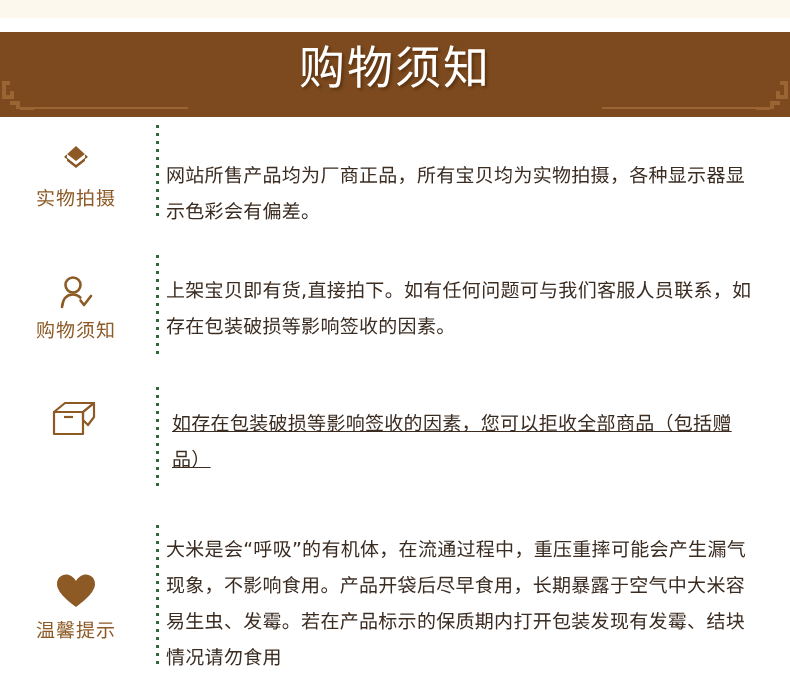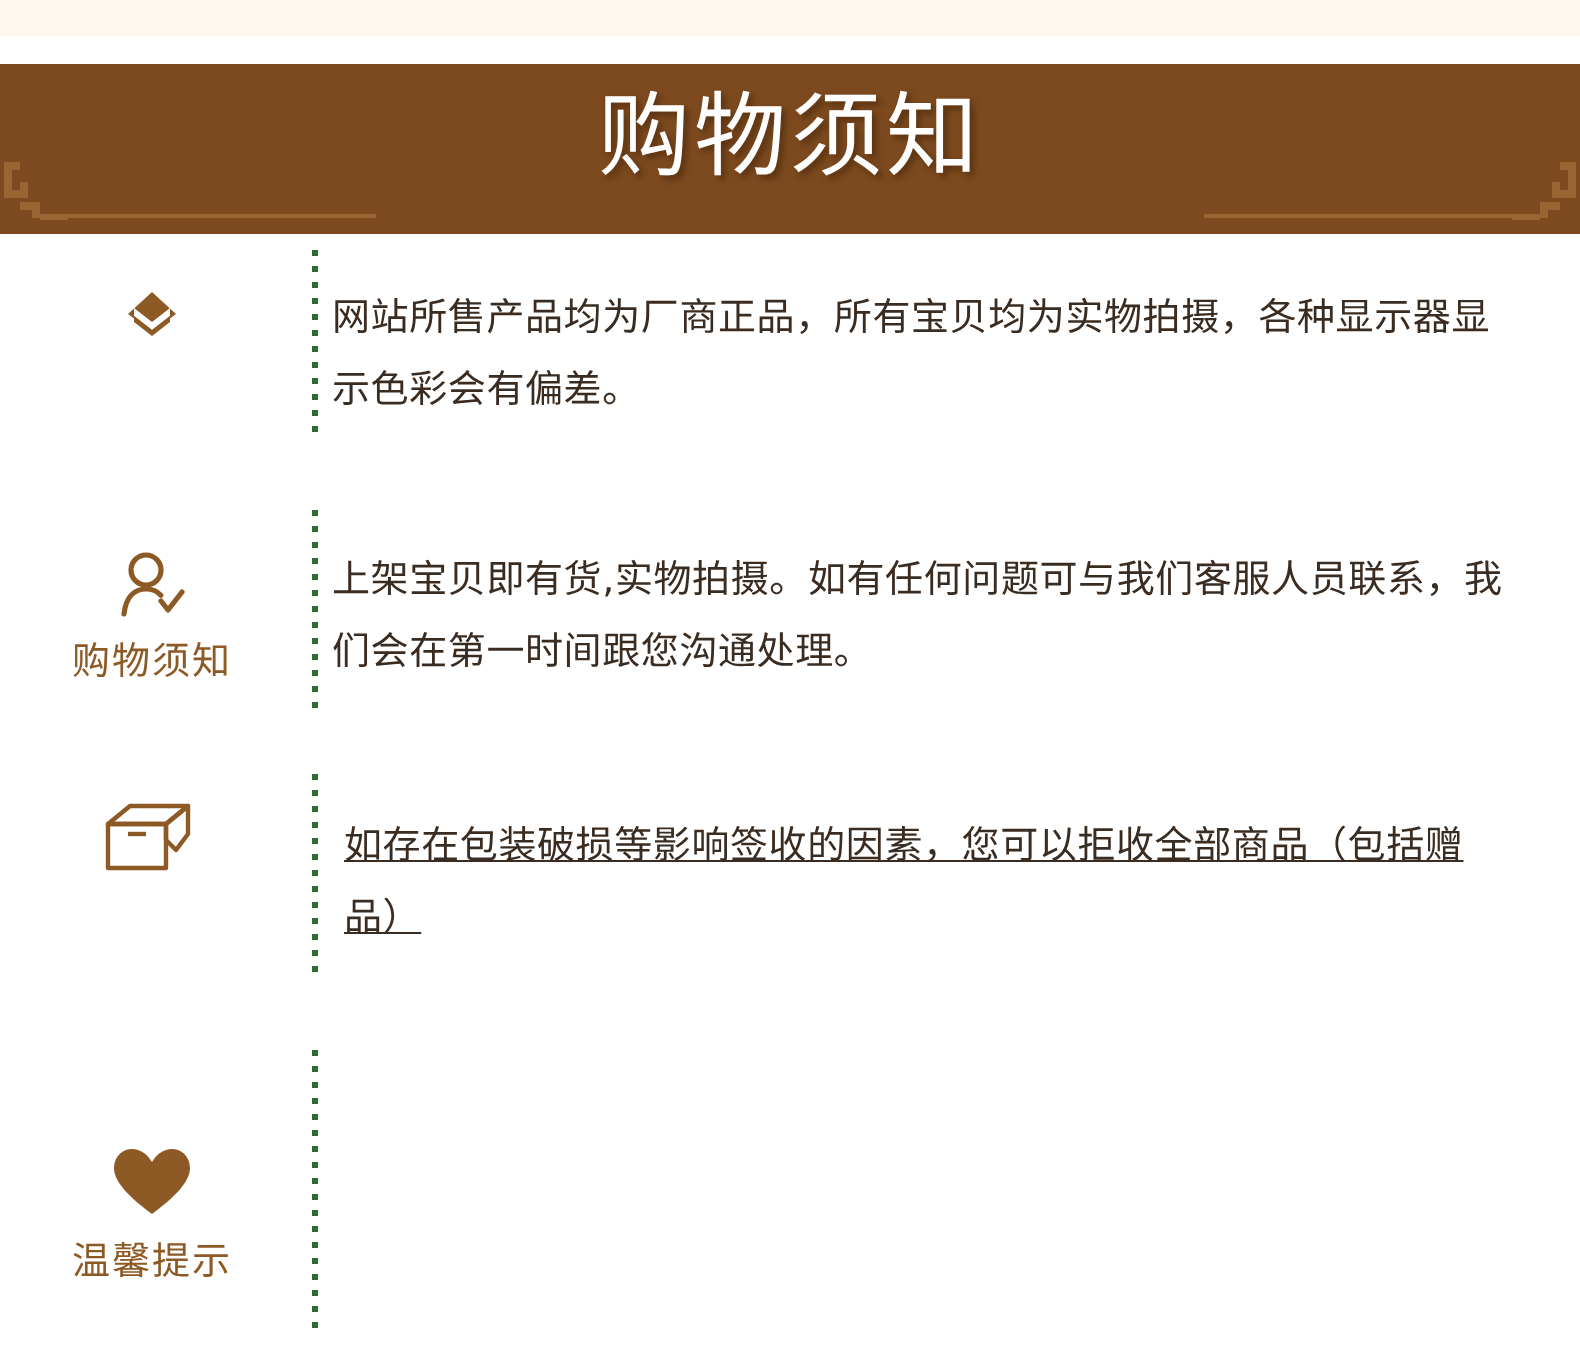--- a/index.html
+++ b/index.html
@@ -159,21 +159,21 @@
     padding-right: 34px;
     color: #3b2c22;
     font-size: 19px;
     line-height: 36px;
     letter-spacing: 0.3px;
   }
   .text-col p { margin: 0; }
 
   
   .row-1 .label-col { padding-top: 16px; }
-  .row-1 .text-col  { padding-top: 24px; }
+  .row-1 .text-col  { padding-top: 40px; }
   .row-1 .divider span { top: 8px; height: 96px; }
 
   .row-2 .label-col { padding-top: 20px; }
   .row-2 .text-col  { padding-top: 27px; }
   .row-2 .divider span { top: 10px; height: 100px; }
 
   .row-3 .label-col { padding-top: 20px; }
   .row-3 .text-col  { padding-top: 30px; padding-left: 6px; text-decoration: underline; }
   .row-3 .divider span { top: 12px; height: 104px; }
 
@@ -217,20 +217,21 @@
     <div class="row row-1">
       <div class="label-col">
         <div class="icon-box">
           <svg width="34" height="32" viewBox="0 0 34 32" aria-hidden="true">
             <path d="M17 1 L29 12 L17 21 L5 12 Z" fill="#8d5a26"></path>
             <path d="M8 9 L17 16 L26 9 L26 13 L17 20 L8 13 Z" fill="#ffffff"></path>
             <path d="M8 15 L17 22 L26 15 L26 19 L17 26 L8 19 Z" fill="#ffffff"></path>
             <path d="M17 20 L26 13 L26 16 L17 23 L8 16 L8 13 Z" fill="#8d5a26"></path>
           </svg>
         </div>
+        <div class="label-text">实物拍摄</div>
       </div>
       <div class="divider">
           <span></span>
         </div>
       <div class="text-col">
         <p>网站所售产品均为厂商正品，所有宝贝均为实物拍摄，各种显示器显示色彩会有偏差。</p>
       </div>
     </div>
 
     <div class="row row-2">
@@ -241,21 +242,21 @@
             <path d="M4 32 C5 23 9.5 19.5 15 19.5 C18 19.5 20.6 20.6 22.4 22.6" fill="none" stroke="#8d5a26" stroke-width="2.6" stroke-linecap="round"></path>
             <path d="M22.5 25.5 L26 30 L33 21" fill="none" stroke="#8d5a26" stroke-width="2.6" stroke-linecap="round" stroke-linejoin="round"></path>
           </svg>
         </div>
         <div class="label-text">购物须知</div>
       </div>
       <div class="divider">
           <span></span>
         </div>
       <div class="text-col">
-        <p>上架宝贝即有货,实物拍摄。如有任何问题可与我们客服人员联系，我们会在第一时间跟您沟通处理。</p>
+        <p>上架宝贝即有货,直接拍下。如有任何问题可与我们客服人员联系，如存在包装破损等影响签收的因素。</p>
       </div>
     </div>
 
     <div class="row row-3">
       <div class="label-col">
         <div class="icon-box">
           <svg width="52" height="40" viewBox="0 0 52 40" aria-hidden="true">
             <g fill="none" stroke="#8d5a26" stroke-width="2.2" stroke-linejoin="round">
               <path d="M4 13 L4 35 L33 35 L33 13 Z"></path>
               <path d="M4 13 L15 4 L44 4 L33 13 Z"></path>
@@ -279,16 +280,19 @@
           <svg width="42" height="36" viewBox="0 0 42 36" aria-hidden="true">
             <path d="M21 34 C6 23 2 16 2 11 C2 5 6.5 1.5 11 1.5 C15 1.5 18.6 4 21 8
                      C23.4 4 27 1.5 31 1.5 C35.5 1.5 40 5 40 11 C40 16 36 23 21 34 Z" fill="#8d5a26"></path>
           </svg>
         </div>
         <div class="label-text">温馨提示</div>
       </div>
       <div class="divider">
           <span></span>
         </div>
+      <div class="text-col">
+        <p>大米是会“呼吸”的有机体，在流通过程中，重压重摔可能会产生漏气现象，不影响食用。产品开袋后尽早食用，长期暴露于空气中大米容易生虫、发霉。若在产品标示的保质期内打开包装发现有发霉、结块情况请勿食用</p>
+      </div>
     </div>
 
   </div>
 </div>
 
 </body></html>

